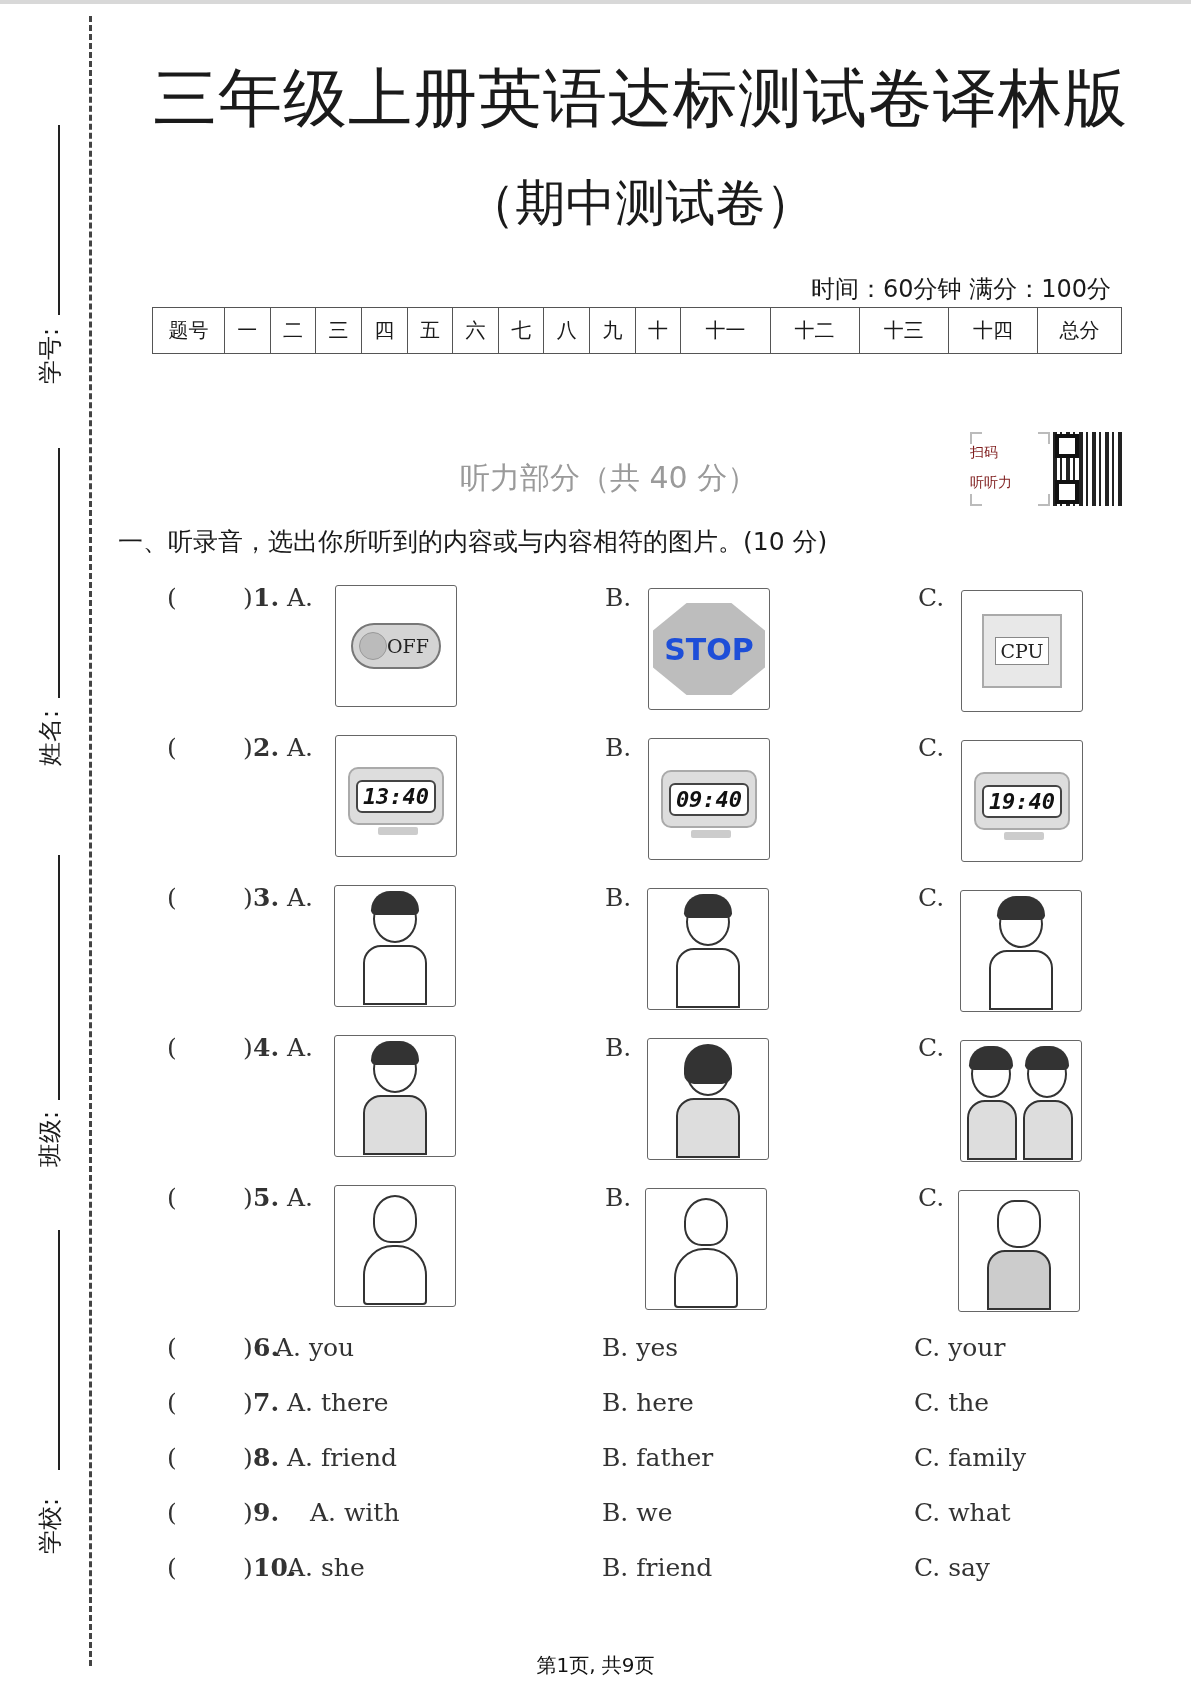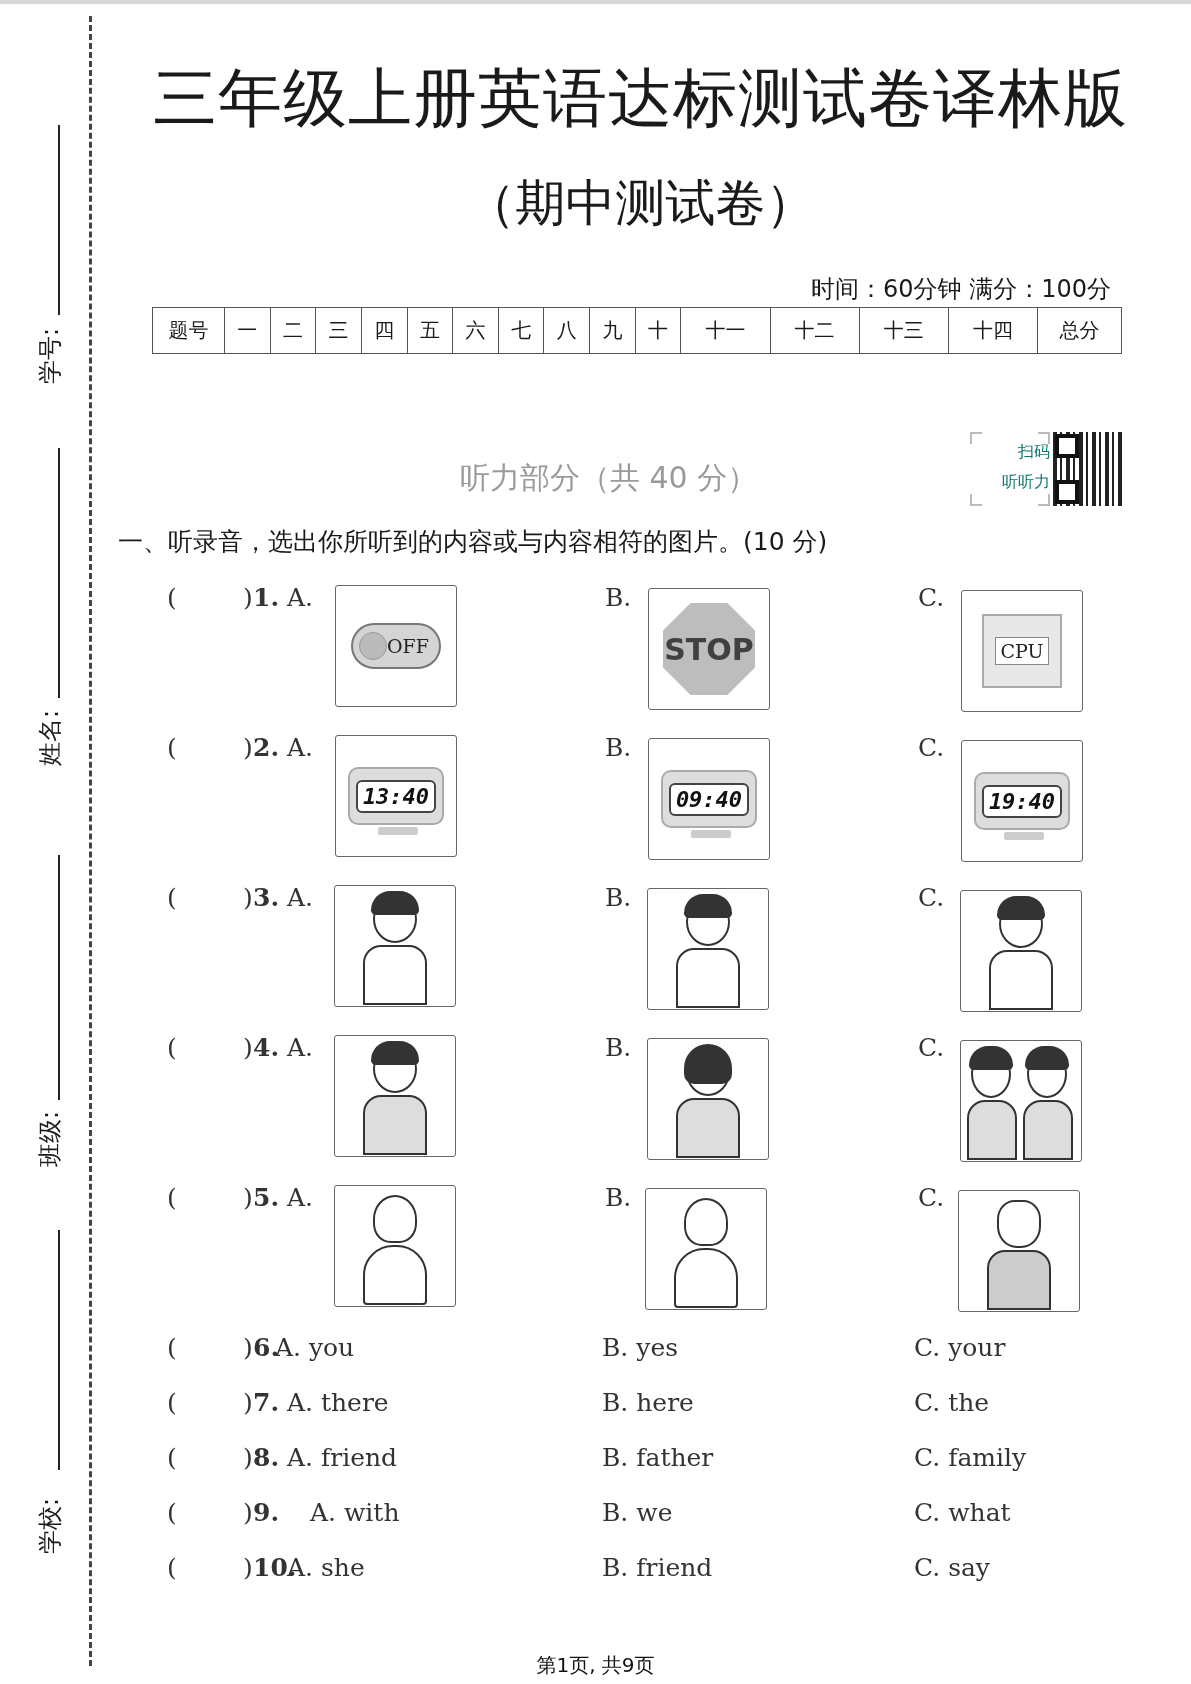--- a/index.html
+++ b/index.html
@@ -9,38 +9,38 @@
   .fold-line { position: absolute; left: 89px; top: 16px; height: 1650px; border-left: 3px dashed #444; }
   .side-label { position: absolute; left: 50px; transform: rotate(-90deg); transform-origin: center; font-size: 24px; white-space: nowrap; width: 70px; text-align: center; margin-left: -35px; }
   .side-line { position: absolute; left: 58px; width: 2px; background: #222; }
   .title { position: absolute; left: 0; top: 55px; width: 1191px; text-align: center; padding-left: 90px; font-size: 64px; font-weight: normal; letter-spacing: 1px; }
   .subtitle { position: absolute; left: 0; top: 170px; width: 1191px; text-align: center; padding-left: 90px; font-size: 50px; }
   .meta { position: absolute; right: 80px; top: 273px; font-size: 24px; }
   table.score { position: absolute; left: 152px; top: 307px; width: 970px; border-collapse: collapse; font-size: 20px; }
   table.score td { border: 1.5px solid #555; height: 46px; text-align: center; font-family: "DejaVu Serif", serif; }
   table.score td.first { width: 72px; font-family: "DejaVu Sans", sans-serif; }
   .section-head { position: absolute; left: 460px; top: 458px; font-size: 30px; color: #9a9a9a; }
-  .qr-box { position: absolute; left: 970px; top: 432px; width: 80px; height: 74px; color: #0f766e; font-size: 16px; text-align: right; line-height: 30px; padding-top: 5px; font-family: "DejaVu Serif", serif; }
+  .qr-box { position: absolute; left: 970px; top: 432px; width: 80px; height: 74px; color: #7f1d1d; font-size: 14px; text-align: left; line-height: 30px; padding-top: 5px; font-family: "DejaVu Serif", serif; }
   .qr-box .corner { position: absolute; width: 12px; height: 12px; border-color: #bbb; border-style: solid; }
   .qr { position: absolute; left: 1053px; top: 432px; width: 72px; height: 74px; background:
         repeating-linear-gradient(90deg, #222 0 4px, #fff 4px 7px, #222 7px 9px, #fff 9px 13px),
         repeating-linear-gradient(0deg, transparent 0 3px, rgba(255,255,255,0.6) 3px 6px); }
   .qr::before, .qr::after { content: ""; position: absolute; width: 16px; height: 16px; border: 4px solid #111; background: #fff; }
   .qr::before { left: 2px; top: 2px; }
   .qr::after { left: 2px; bottom: 2px; }
   .q-title { position: absolute; left: 118px; top: 525px; font-size: 25px; }
   .row { position: absolute; left: 0; width: 1191px; font-family: "DejaVu Serif", serif; font-size: 25px; color: #333; }
   .paren { position: absolute; left: 167px; }
   .paren-close { position: absolute; left: 243px; }
   .qnum { position: absolute; left: 253px; font-weight: bold; }
   .optlabel { position: absolute; }
   .pic { position: absolute; width: 122px; height: 122px; border: 1.5px solid #666; border-radius: 3px; background: #fff; overflow: hidden; display: flex; align-items: center; justify-content: center; }
   .toggle { width: 90px; height: 46px; border-radius: 23px; background: #d4d4d4; border: 2px solid #777; display: flex; align-items: center; padding-left: 6px; gap: 0; font-family: "DejaVu Serif", serif; font-size: 19px; color: #222; }
   .toggle .knob { width: 28px; height: 28px; border-radius: 50%; background: #bbb; border: 1px solid #999; }
-  .stop { width: 92px; height: 92px; background: #bdbdbd; clip-path: polygon(30% 0,70% 0,100% 30%,100% 70%,70% 100%,30% 100%,0 70%,0 30%); display: flex; align-items: center; justify-content: center; color: #404040; font-family: "DejaVu Sans", sans-serif; font-weight: bold; font-size: 30px; }
+  .stop { width: 112px; height: 92px; background: #bdbdbd; clip-path: polygon(30% 0,70% 0,100% 30%,100% 70%,70% 100%,30% 100%,0 70%,0 30%); display: flex; align-items: center; justify-content: center; color: #1d4ed8; font-family: "DejaVu Sans", sans-serif; font-weight: bold; font-size: 30px; }
   .cpu { width: 80px; height: 74px; background: #e8e8e8; border: 2px solid #aaa; display: flex; align-items: center; justify-content: center; position: relative; }
   .cpu span { background: #fff; border: 1px solid #888; padding: 2px 4px; font-family: "DejaVu Serif", serif; font-size: 19px; color: #222; }
   .clock { width: 96px; height: 58px; border-radius: 10px; background: #ddd; border: 2px solid #aaa; display: flex; align-items: center; justify-content: center; position: relative; }
   .clock span { background: #fff; border: 2px solid #444; border-radius: 6px; padding: 2px 5px; font-family: "DejaVu Sans Mono", monospace; font-size: 22px; font-weight: bold; font-style: italic; color: #111; }
   .clock::after { content: ""; position: absolute; bottom: -12px; left: 28px; width: 40px; height: 8px; background: #ccc; border-radius: 2px; }
   .figure { width: 80px; height: 110px; position: relative; }
   .figure .head { position: absolute; left: 18px; top: 4px; width: 44px; height: 48px; border: 2px solid #333; border-radius: 50%; background: #fff; }
   .figure .hair { position: absolute; left: 16px; top: 0px; width: 48px; height: 24px; border-radius: 24px 24px 6px 6px; background: #333; }
   .figure .body { position: absolute; left: 8px; top: 54px; width: 64px; height: 60px; border: 2px solid #333; border-radius: 18px 18px 0 0; background: #fff; }
   .figure.gray .body { background: #ddd; }

